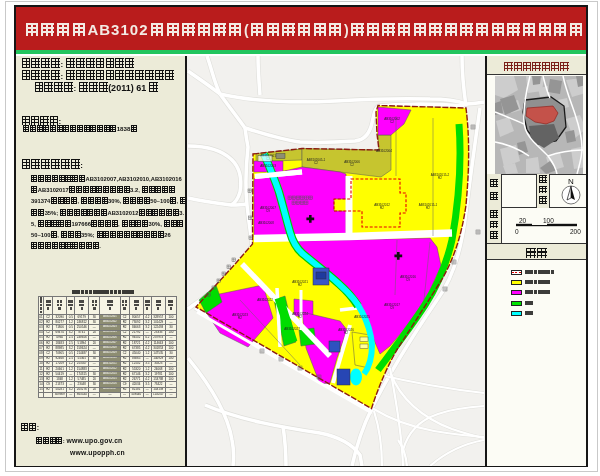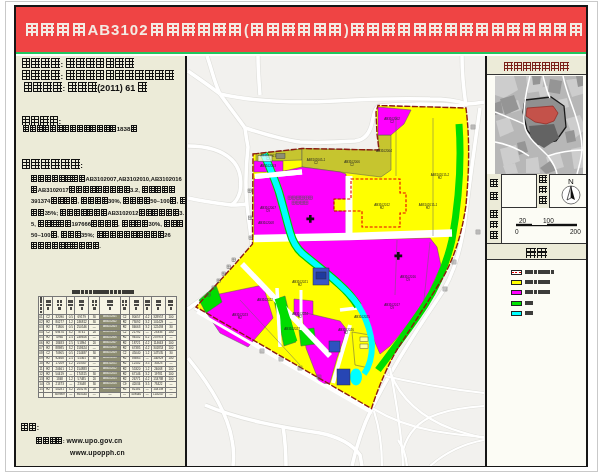--- a/index.html
+++ b/index.html
@@ -1,17 +1,17 @@
 <!DOCTYPE html>
 <html><head><meta charset="utf-8"><style>
 *{margin:0;padding:0;box-sizing:border-box}
 html,body{width:600px;height:476px;-webkit-font-smoothing:antialiased;background:#fff;font-family:"Liberation Sans",sans-serif;position:relative;overflow:hidden}
 #thin{position:absolute;left:5px;top:1px;width:593px;height:471px;border:1px solid #c9c9c9}
 #frame{position:absolute;left:14px;top:5px;width:574px;height:462px;border:2px solid #161616;background:#fff}
-#hdr{position:absolute;left:16px;top:7px;width:570px;height:47px;background:#ef4444;border-bottom:2px solid #22c55e}
+#hdr{position:absolute;left:16px;top:7px;width:570px;height:47px;background:#b91c1c;border-bottom:4px solid #22c55e}
 #hrow{position:absolute;left:9px;top:15px;width:558px;height:15px;display:flex;justify-content:space-between;align-items:center;color:#F3EBE4;font-weight:bold;font-size:14px}
 i.z{display:inline-block;width:.88em;height:.94em;margin:0 .055em;vertical-align:-.08em;
 background-image:repeating-linear-gradient(to bottom,currentColor 0 .11em,transparent .11em .3em),repeating-linear-gradient(to right,currentColor 0 .11em,transparent .11em .36em);}
 i.s{display:inline-block;width:.85em;height:.92em;margin:0 .06em;vertical-align:-.06em;background:currentColor;opacity:.82}
 #lp{position:absolute;left:16px;top:56px;width:171px;height:410px;background:#ECEBD8;border-right:2px solid #161616;color:#111}
 #rp{position:absolute;left:485px;top:56px;width:101px;height:410px;background:#FCFCF5;border-left:2px solid #161616;color:#111}
 #map{position:absolute;left:187px;top:56px;width:298px;height:410px}
 .abs{position:absolute;white-space:nowrap}
 .b{font-weight:bold}
 table.t{border-collapse:collapse;table-layout:fixed;font-size:3px;color:#222;background:#F6F4E4}
@@ -55,21 +55,21 @@
       <i class="z"></i>
       <i class="z"></i>
       <i class="z"></i>
       <i class="z"></i>
       <i class="z"></i>
     </div>
   </div>
 <div id="lp">
     <div class="abs b" style="left:5px;top:2px;font-size:10px;"><i class="z"></i><i class="z"></i><i class="z"></i><i class="z"></i><span style="font-size:8px">: </span><i class="z"></i><i class="z"></i><i class="z"></i><i class="z"></i><i class="z"></i><i class="z"></i><i class="z"></i></div>
     <div class="abs b" style="left:5px;top:14px;font-size:10px;"><i class="z"></i><i class="z"></i><i class="z"></i><i class="z"></i><span style="font-size:8px">: </span><i class="z"></i><i class="z"></i><i class="z"></i><i class="z"></i><i class="z"></i><i class="z"></i><i class="z"></i><i class="z"></i><i class="z"></i><i class="z"></i><i class="z"></i></div>
-    <div class="abs b" style="left:7px;top:26px;font-size:10px;"><i class="z"></i><i class="z"></i><i class="z"></i><i class="z"></i><span style="font-size:8px">: </span><i class="z"></i><i class="z"></i><i class="z"></i><span style="font-size:9px">(2011) 61 </span><i class="z"></i></div>
+    <div class="abs b" style="left:18px;top:26px;font-size:10px;"><i class="z"></i><i class="z"></i><i class="z"></i><i class="z"></i><span style="font-size:8px">: </span><i class="z"></i><i class="z"></i><i class="z"></i><span style="font-size:9px">(2011) 61 </span><i class="z"></i></div>
     <div class="abs b" style="left:5px;top:59px;font-size:9.5px;"><i class="z"></i><i class="z"></i><i class="z"></i><i class="z"></i><span style="font-size:8px">:</span></div>
     <div class="abs b" style="left:7px;top:69px;font-size:6.8px;"><i class="z"></i><i class="z"></i><i class="z"></i><i class="z"></i><i class="z"></i><i class="z"></i><i class="z"></i><i class="z"></i><i class="z"></i><i class="z"></i><i class="z"></i><i class="z"></i><i class="z"></i><i class="z"></i><span style="font-size:6.2px">1838</span><i class="z"></i></div>
     <div class="abs b" style="left:5px;top:103px;font-size:10px;"><i class="z"></i><i class="z"></i><i class="z"></i><i class="z"></i><i class="z"></i><i class="z"></i><span style="font-size:8px">:</span></div>
     <div class="abs b" style="left:15px;top:119px;font-size:6.9px;"><i class="z"></i><i class="z"></i><i class="z"></i><i class="z"></i><i class="z"></i><i class="z"></i><i class="z"></i><i class="z"></i><span style="font-size:5.8px">AB3102007</span><span style="font-size:6px">,</span><span style="font-size:5.8px">AB3102010</span><span style="font-size:6px">,</span><span style="font-size:5.8px">AB3102016</span></div>
     <div class="abs b" style="left:15px;top:130px;font-size:6.9px;"><i class="z"></i><span style="font-size:5.8px">AB3102017</span><i class="z"></i><i class="z"></i><i class="z"></i><i class="z"></i><i class="z"></i><i class="z"></i><i class="z"></i><i class="z"></i><i class="z"></i><span style="font-size:5.8px">3.2, </span><i class="z"></i><i class="z"></i><i class="z"></i><i class="z"></i><i class="z"></i></div>
     <div class="abs b" style="left:15px;top:141px;font-size:6.9px;"><span style="font-size:5.8px">391374</span><i class="z"></i><i class="z"></i><i class="z"></i><i class="z"></i><span style="font-size:5.8px">, </span><i class="z"></i><i class="z"></i><i class="z"></i><i class="z"></i><span style="font-size:5.8px">30%, </span><i class="z"></i><i class="z"></i><i class="z"></i><i class="z"></i><span style="font-size:5.8px">50~100</span><i class="z"></i><span style="font-size:5.8px">, </span><i class="z"></i></div>
     <div class="abs b" style="left:15px;top:153px;font-size:6.9px;"><i class="z"></i><i class="z"></i><span style="font-size:5.8px">35%; </span><i class="z"></i><i class="z"></i><i class="z"></i><i class="z"></i><i class="z"></i><i class="z"></i><i class="z"></i><span style="font-size:5.8px">AB3102012</span><i class="z"></i><i class="z"></i><i class="z"></i><i class="z"></i><i class="z"></i><i class="z"></i><span style="font-size:5.8px">3.</span></div>
     <div class="abs b" style="left:15px;top:164px;font-size:6.9px;"><span style="font-size:5.8px">5, </span><i class="z"></i><i class="z"></i><i class="z"></i><i class="z"></i><i class="z"></i><span style="font-size:5.8px">197666</span><i class="z"></i><i class="z"></i><i class="z"></i><i class="z"></i><span style="font-size:5.8px">, </span><i class="z"></i><i class="z"></i><i class="z"></i><i class="z"></i><span style="font-size:5.8px">30%, </span><i class="z"></i><i class="z"></i><i class="z"></i></div>
     <div class="abs b" style="left:15px;top:175px;font-size:6.9px;"><span style="font-size:5.8px">50~100</span><i class="z"></i><span style="font-size:5.8px">, </span><i class="z"></i><i class="z"></i><i class="z"></i><span style="font-size:5.8px">35%; </span><i class="z"></i><i class="z"></i><i class="z"></i><i class="z"></i><i class="z"></i><i class="z"></i><i class="z"></i><i class="z"></i><i class="z"></i><i class="z"></i><span style="font-size:5.8px">26</span></div>
     <div class="abs b" style="left:15px;top:186px;font-size:6.9px;"><i class="z"></i><i class="z"></i><i class="z"></i><i class="z"></i><i class="z"></i><i class="z"></i><i class="z"></i><i class="z"></i><i class="z"></i><i class="z"></i><span style="font-size:6px">.</span></div>

